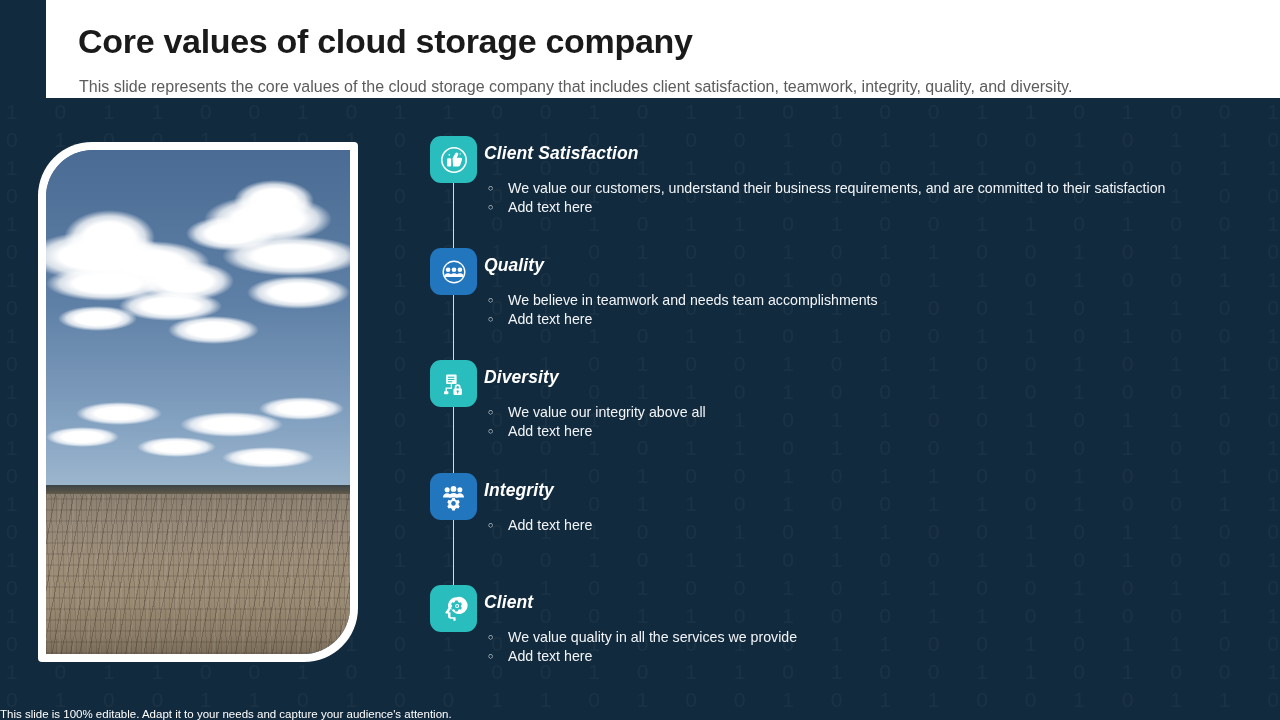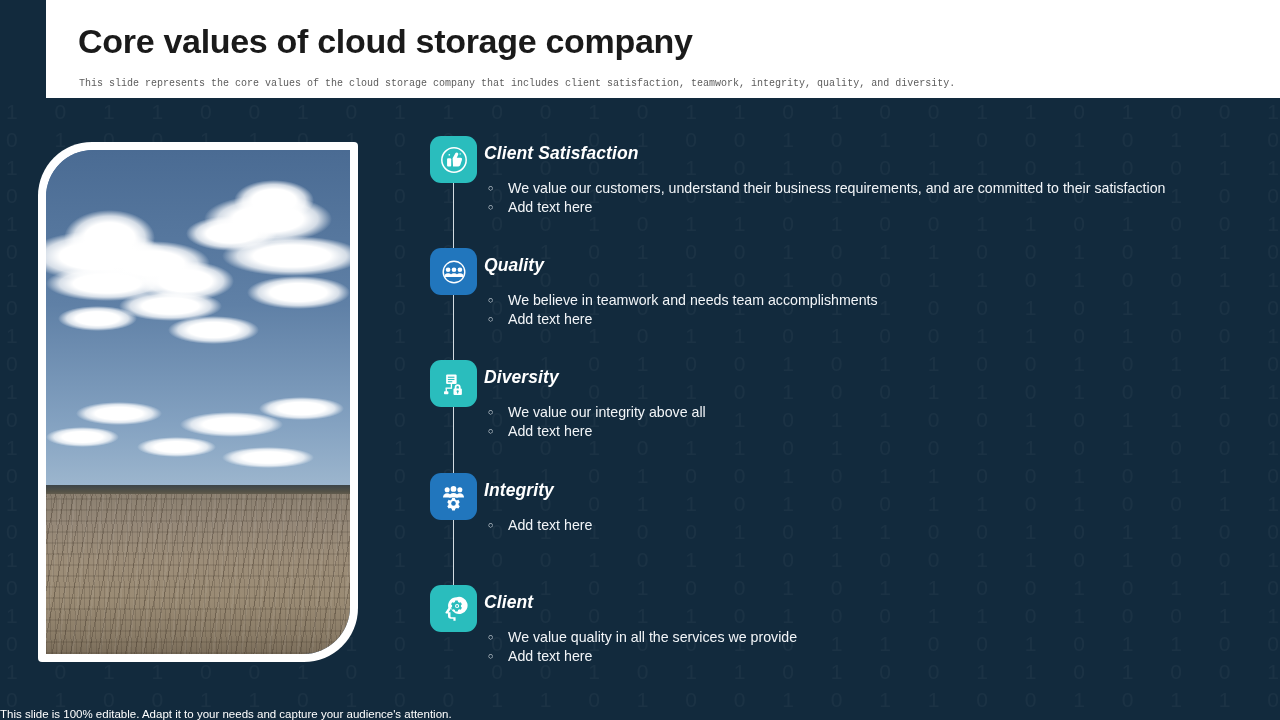--- a/index.html
+++ b/index.html
@@ -58,23 +58,23 @@
     font-size: 34px;
     font-weight: bold;
     color: #1a1a1a;
     letter-spacing: -0.3px;
     font-family: "Liberation Sans", sans-serif;
   }
   .subtitle {
     position: absolute;
     left: 33px;
     top: 78px;
-    font-size: 10px;
+    font-size: 16px;
     color: #5c5c5c;
-    font-family: Liberation Mono, monospace;
+    font-family: Liberation Sans, sans-serif;
   }
 
   
   .photo-frame {
     position: absolute;
     left: 38px;
     top: 142px;
     width: 320px;
     height: 520px;
     background: #ffffff;

